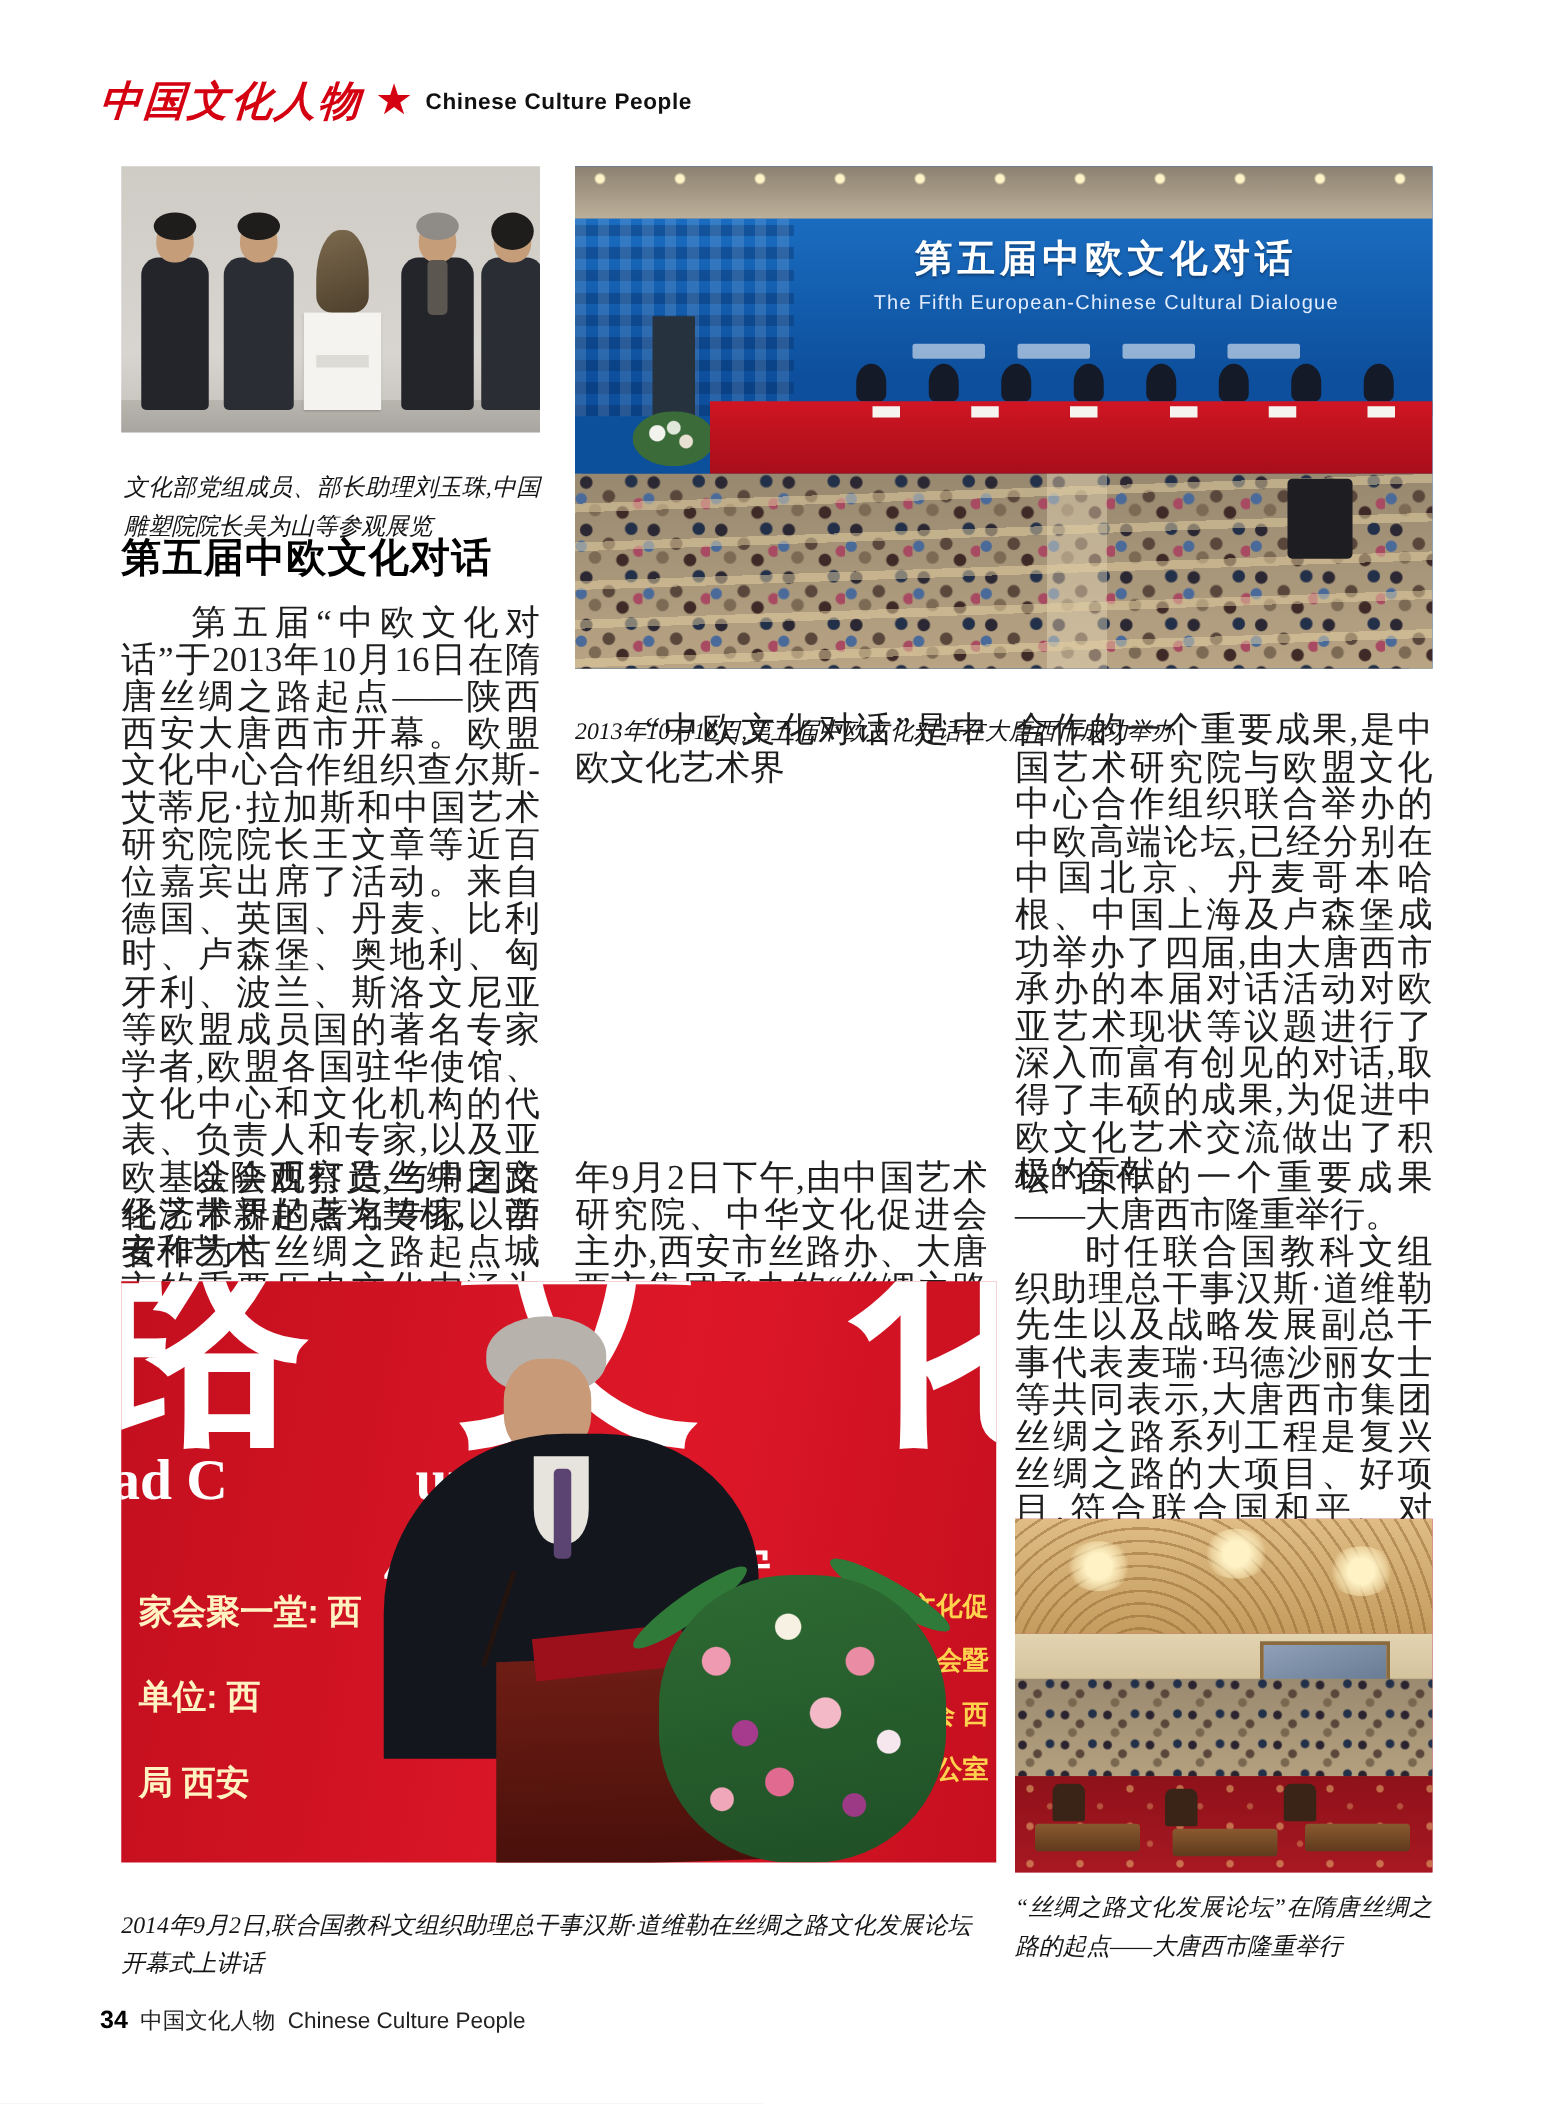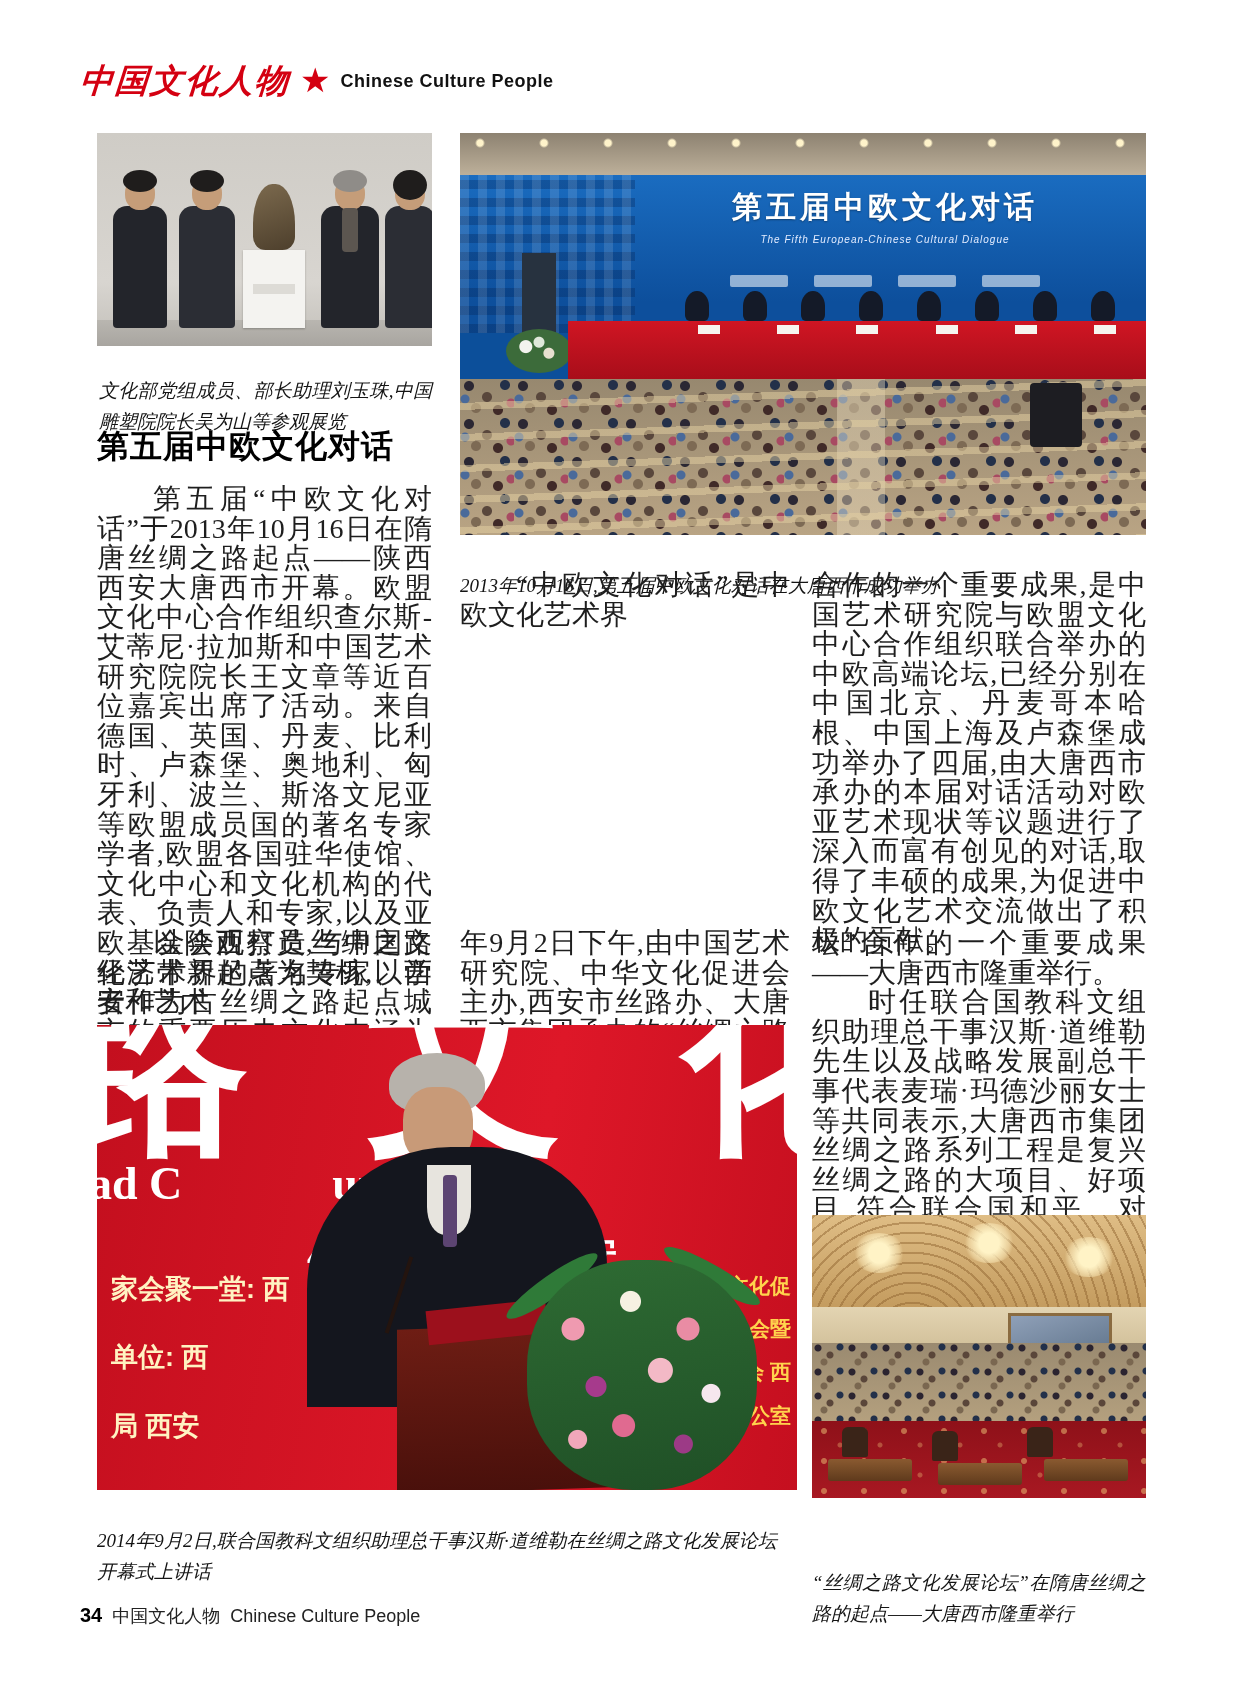--- a/index.html
+++ b/index.html
@@ -41,21 +41,21 @@
   
   .photo2{position:absolute;left:460px;top:133px;width:686px;height:402px;overflow:hidden;background:#0c4f9a;}
   .p2-ceiling{position:absolute;left:0;top:0;right:0;height:42px;
     background:radial-gradient(circle at 20px 10px,#fff3ca 3px,rgba(255,243,202,0) 5px),linear-gradient(180deg,#8d8271,#bdb09a);
     background-size:64px 42px,auto;}
   .p2-screen{position:absolute;left:0;top:42px;right:0;height:158px;background:linear-gradient(180deg,#1a6cc0 0%,#0d4f9c 80%);}
   .p2-mosaic{position:absolute;left:0;top:0;width:175px;height:158px;
     background:repeating-linear-gradient(90deg,rgba(255,255,255,.12) 0 9px,rgba(255,255,255,0) 9px 18px),repeating-linear-gradient(0deg,rgba(6,40,92,.35) 0 9px,rgba(6,40,92,0) 9px 18px);}
   .p2-title{position:absolute;left:205px;top:12px;width:440px;text-align:center;color:#fff;}
   .p2-title .cn{font-size:30px;font-weight:bold;letter-spacing:4px;text-shadow:0 1px 2px rgba(0,0,0,.35);}
-  .p2-title .en{font-size:10px;margin-top:6px;color:#e3ecff;letter-spacing:1px;font-family:"Liberation Sans",sans-serif;font-style:italic;}
+  .p2-title .en{font-size:16px;margin-top:6px;color:#e3ecff;letter-spacing:1px;font-family:"Liberation Sans",sans-serif;}
   .p2-logos{position:absolute;left:255px;top:100px;width:340px;height:14px;display:flex;gap:26px;justify-content:center;}
   .p2-logos span{display:block;width:58px;height:12px;background:rgba(255,255,255,.55);border-radius:2px;}
   .p2-panelists{position:absolute;left:225px;top:158px;width:430px;display:flex;justify-content:space-between;}
   .p2-panelists i{display:block;width:24px;height:30px;background:#141a28;border-radius:50% 50% 20% 20%;}
   .p2-lectern{position:absolute;left:62px;top:120px;width:34px;height:88px;background:#27323f;}
   .p2-lectern-flower{position:absolute;left:46px;top:196px;width:66px;height:44px;border-radius:50%;
     background:radial-gradient(circle at 30% 40%,#f3f3ee 6px,rgba(0,0,0,0) 7px),radial-gradient(circle at 65% 55%,#e8e0d0 5px,rgba(0,0,0,0) 6px),radial-gradient(circle at 50% 30%,#dfe8da 5px,rgba(0,0,0,0) 6px),#3c6b3a;}
   .p2-table{position:absolute;left:108px;top:188px;right:0;height:58px;background:linear-gradient(180deg,#d01523 0%,#a80e1a 100%);}
   .p2-cards{position:absolute;left:130px;top:4px;right:30px;display:flex;justify-content:space-between;}
   .p2-cards b{display:block;width:22px;height:9px;background:#f6f4ef;}
@@ -136,21 +136,21 @@
   .h1a{left:97px;top:428px;}
   .colA1{left:97px;top:484px;width:335px;}
   .cap2{left:460px;top:551px;width:686px;}
   .colB1{left:460px;top:570px;width:330px;}
   .colC1{left:812px;top:570px;width:334px;}
   .h2a{left:97px;top:866px;}
   .colA2{left:97px;top:928px;width:335px;}
   .colB2{left:460px;top:928px;width:330px;}
   .colC2{left:812px;top:928px;width:334px;}
   .cap3{left:97px;top:1506px;width:680px;}
-  .cap4{left:812px;top:1548px;width:334px;}
+  .cap4{left:812px;top:1492px;width:334px;}
 </style>
 </head>
 <body>
 
 <div class="page" data-name="magazine-page">
 
   <div class="masthead" data-name="masthead">
     <span class="logo-cn" data-name="logo-chinese">中国文化人物</span>
     <span class="logo-star" data-name="star-icon">★</span>
     <span class="logo-en" data-name="logo-english">Chinese Culture People</span>

